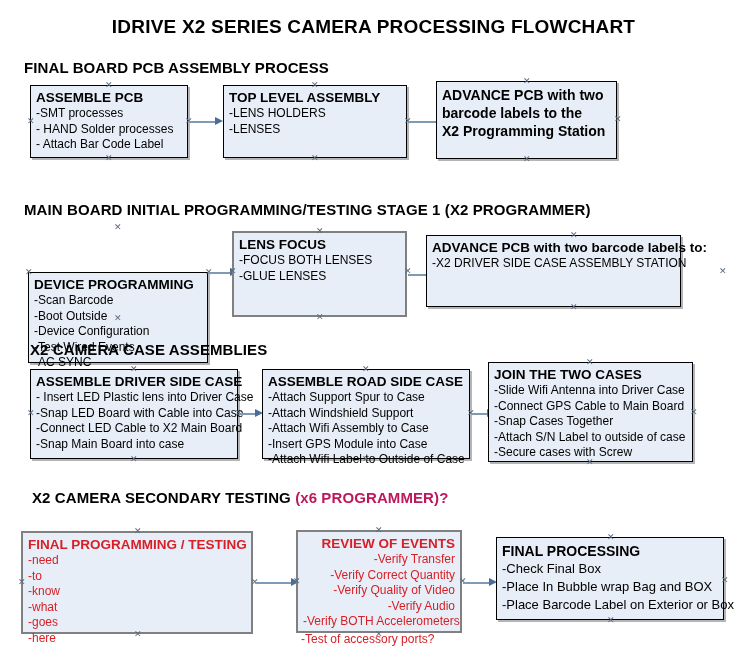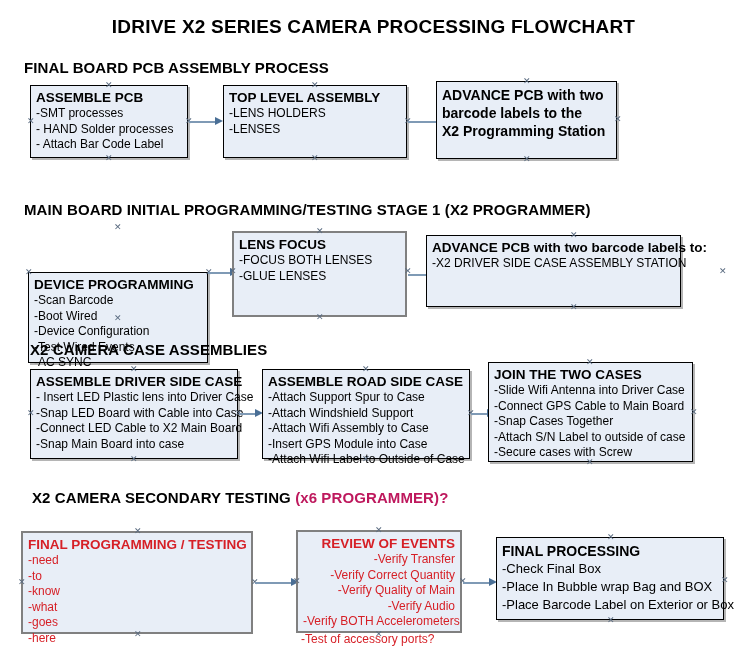--- a/index.html
+++ b/index.html
@@ -164,21 +164,21 @@
   <div class="handle" style="left:523px; top:156px;">✕</div>
   <div class="handle" style="left:614px; top:116px;">✕</div>
 
   <div class="section-head" style="left:24px; top:201px;">
     <span>MAIN BOARD INITIAL PROGRAMMING/TESTING STAGE 1 (X2 PROGRAMMER)</span>
   </div>
 
   <div class="node" style="left:28px; top:227px; width:180px; height:91px;margin-top:45px;">
     <div class="node-title">DEVICE PROGRAMMING</div>
     <div class="node-line">-Scan Barcode</div>
-    <div class="node-line">-Boot Wired</div>
+    <div class="node-line">-Boot Outside</div>
     <div class="node-line">-Device Configuration</div>
     <div class="node-line">-Test Wired Events</div>
     <div class="node-line">-AC SYNC</div>
   </div>
   <div class="handle" style="left:114px; top:224px;">✕</div>
   <div class="handle" style="left:114px; top:315px;">✕</div>
   <div class="handle" style="left:25px; top:269px;">✕</div>
   <div class="handle" style="left:205px; top:269px;">✕</div>
 
   <div class="arrow" style="left:208px; top:268px; width:30px;">
@@ -279,21 +279,21 @@
 
   <div class="arrow" style="left:255px; top:578px; width:44px;">
     <div class="shaft"></div>
     <div class="head"></div>
   </div>
 
   <div class="node grayframe" style="left:296px; top:530px; width:166px; height:103px;text-align:right;">
     <div class="node-title red">REVIEW OF EVENTS</div>
     <div class="node-line red">-Verify Transfer</div>
     <div class="node-line red">-Verify Correct Quantity</div>
-    <div class="node-line red">-Verify Quality of Main</div>
+    <div class="node-line red">-Verify Quality of Video</div>
     <div class="node-line red">-Verify Audio</div>
     <div class="node-line red">-Verify BOTH Accelerometers</div>
   </div>
   <div class="overflow-line" style="left:301px; top:632px;">-Test of accessory ports?</div>
   <div class="handle" style="left:375px; top:527px;">✕</div>
   <div class="handle" style="left:375px; top:631px;">✕</div>
   <div class="handle" style="left:293px; top:578px;">✕</div>
   <div class="handle" style="left:459px; top:578px;">✕</div>
 
   <div class="arrow" style="left:463px; top:578px; width:34px;">

